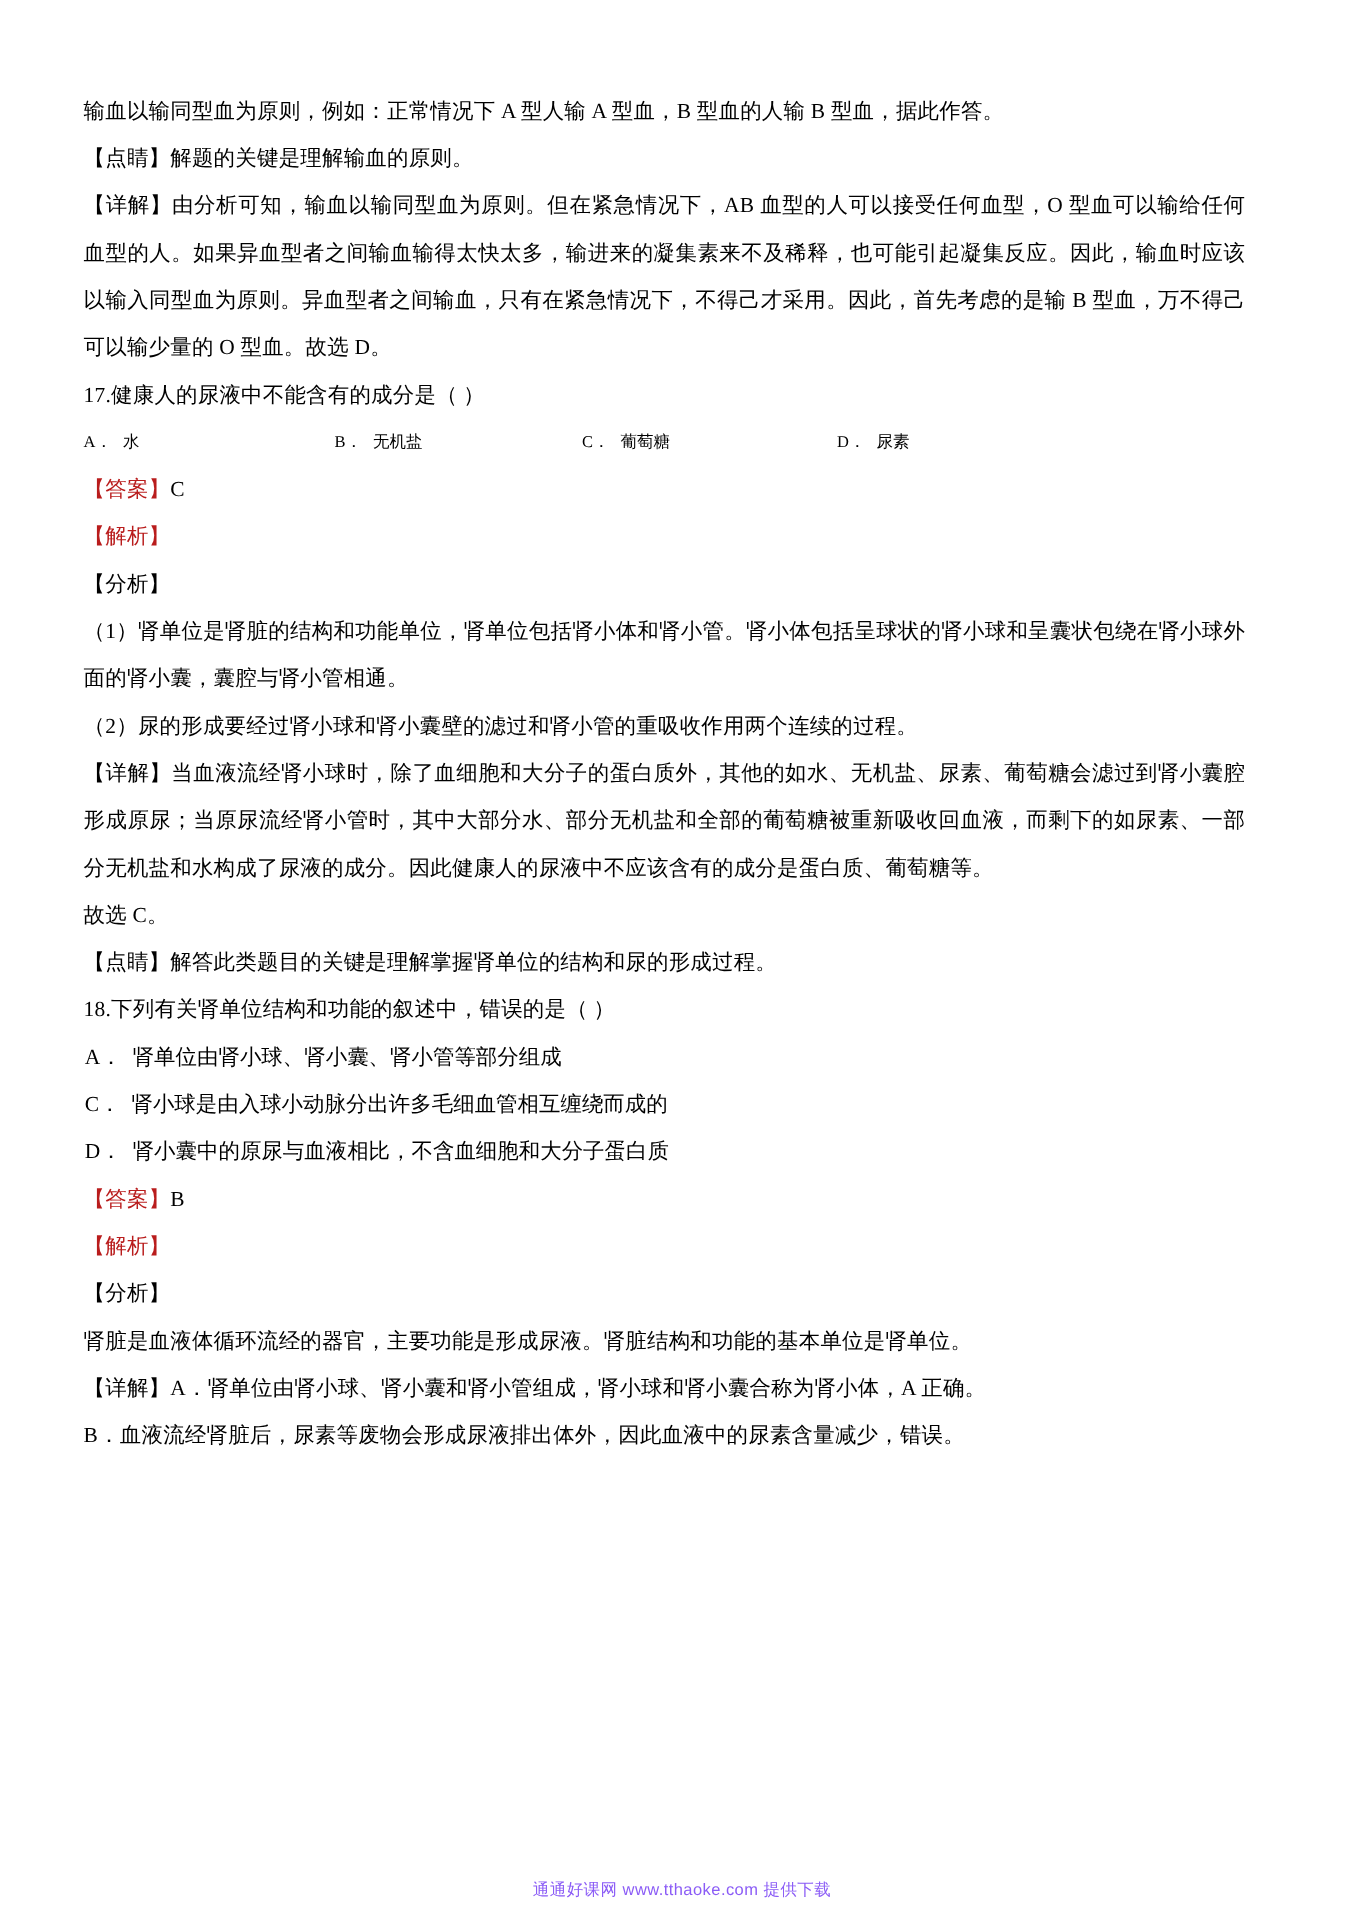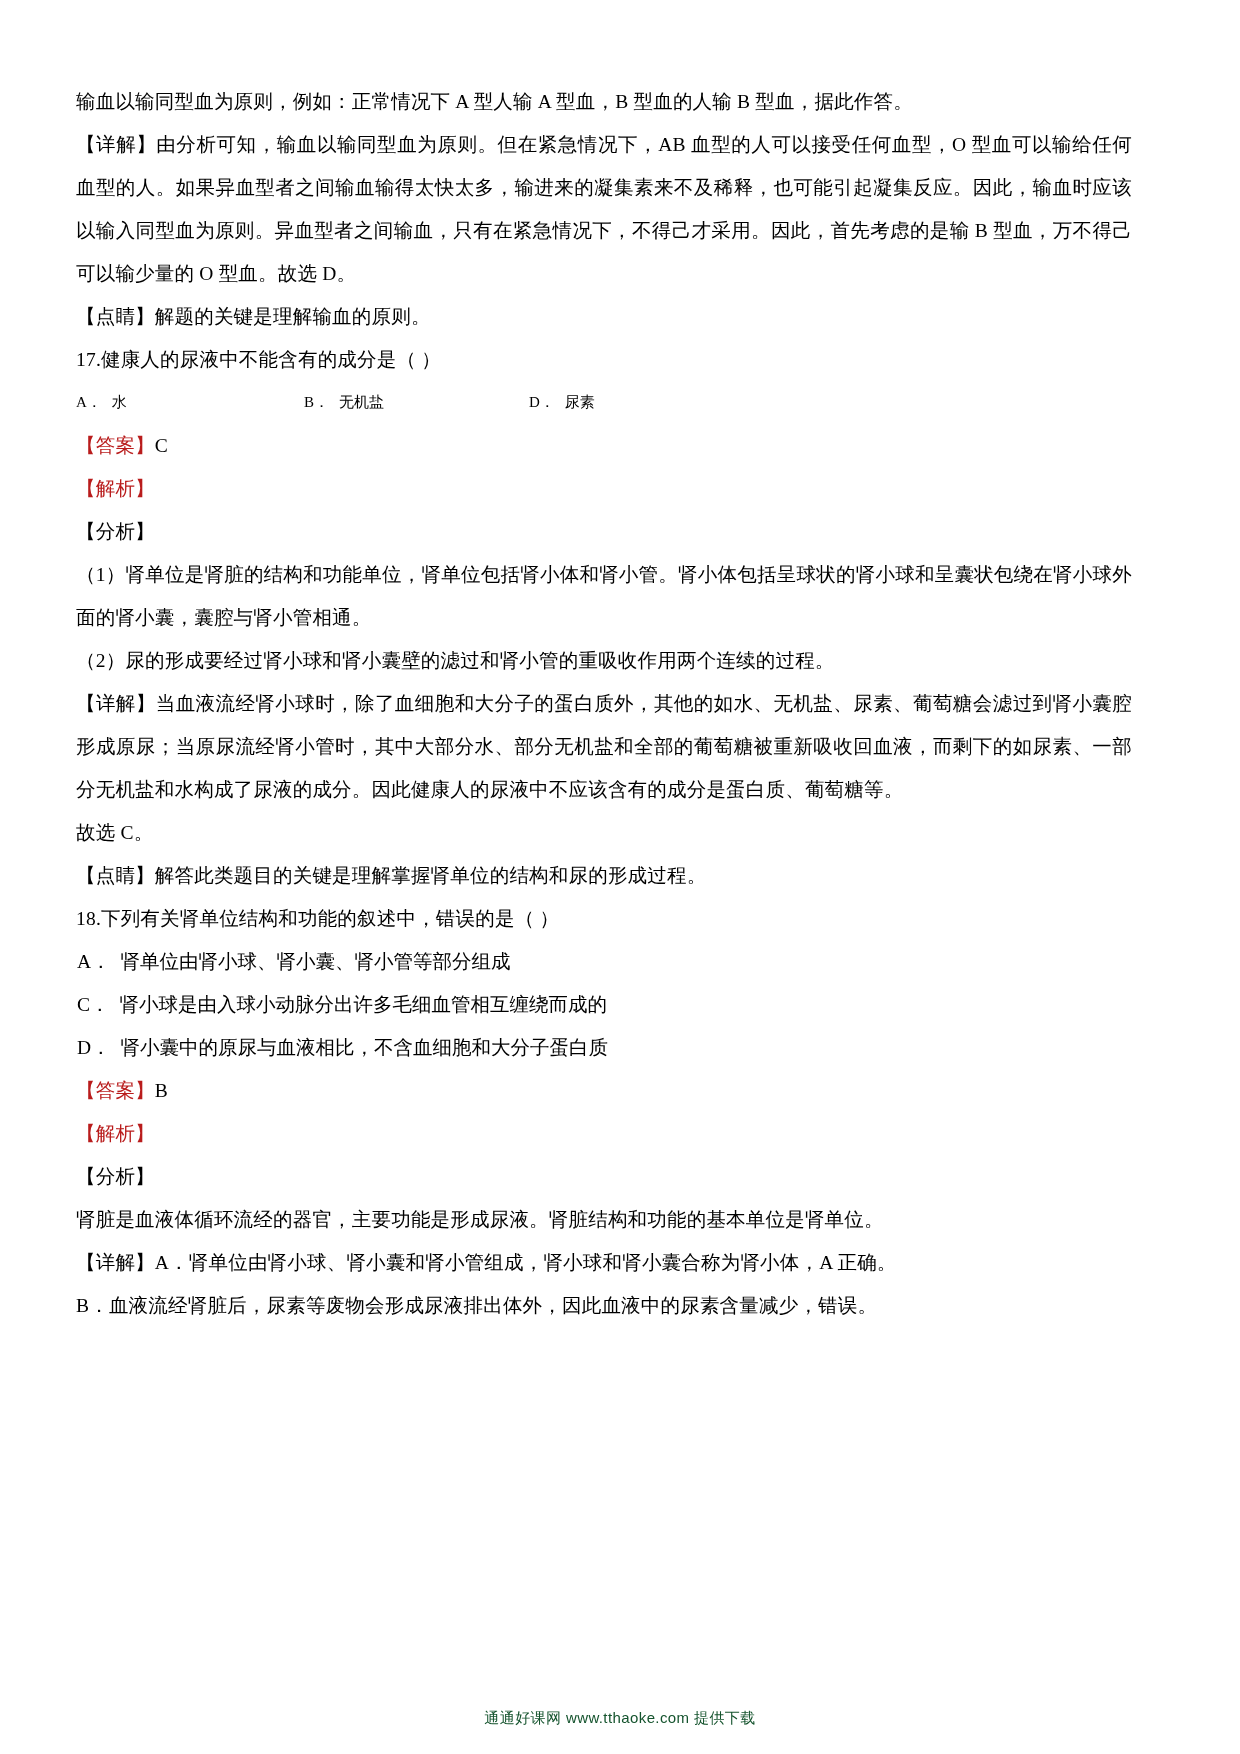--- a/index.html
+++ b/index.html
@@ -48,44 +48,47 @@
     padding-left: 1px;
   }
   .opt-letter { margin-right: 10px; }
   .footer {
     position: absolute;
     left: 0;
     bottom: 26px;
     width: 1240px;
     text-align: center;
     font-size: 15px;
-    color: #14532d;
+    color: #8b5cf6;
     font-family: "Liberation Sans", sans-serif;
     letter-spacing: 0.4px;
   }
 </style>
 </head>
 <body>
 
 <div class="page">
 
   <p class="para">输血以输同型血为原则，例如：正常情况下 A 型人输 A 型血，B 型血的人输 B 型血，据此作答。</p>
 
+  <p class="para">【点睛】解题的关键是理解输血的原则。</p>
+
   <p class="para">【详解】由分析可知，输血以输同型血为原则。但在紧急情况下，AB 血型的人可以接受任何血型，O 型血可以输给任何血型的人。如果异血型者之间输血输得太快太多，输进来的凝集素来不及稀释，也可能引起凝集反应。因此，输血时应该以输入同型血为原则。异血型者之间输血，只有在紧急情况下，不得己才采用。因此，首先考虑的是输 B 型血，万不得己可以输少量的 O 型血。故选 D。</p>
-
-  <p class="para">【点睛】解题的关键是理解输血的原则。</p>
 
   <p class="para">17.健康人的尿液中不能含有的成分是（      ）</p>
 
   <div class="options-row">
     <span class="opt opt-a">
       <span class="opt-letter">A．</span><span>水</span>
     </span>
     <span class="opt opt-b">
       <span class="opt-letter">B．</span><span>无机盐</span>
+    </span>
+    <span class="opt opt-c">
+      <span class="opt-letter">C．</span><span>葡萄糖</span>
     </span>
     <span class="opt opt-d">
       <span class="opt-letter">D．</span><span>尿素</span>
     </span>
   </div>
 
   <p class="para">
     <span class="blue">【答案】</span><span>C</span>
   </p>
 

